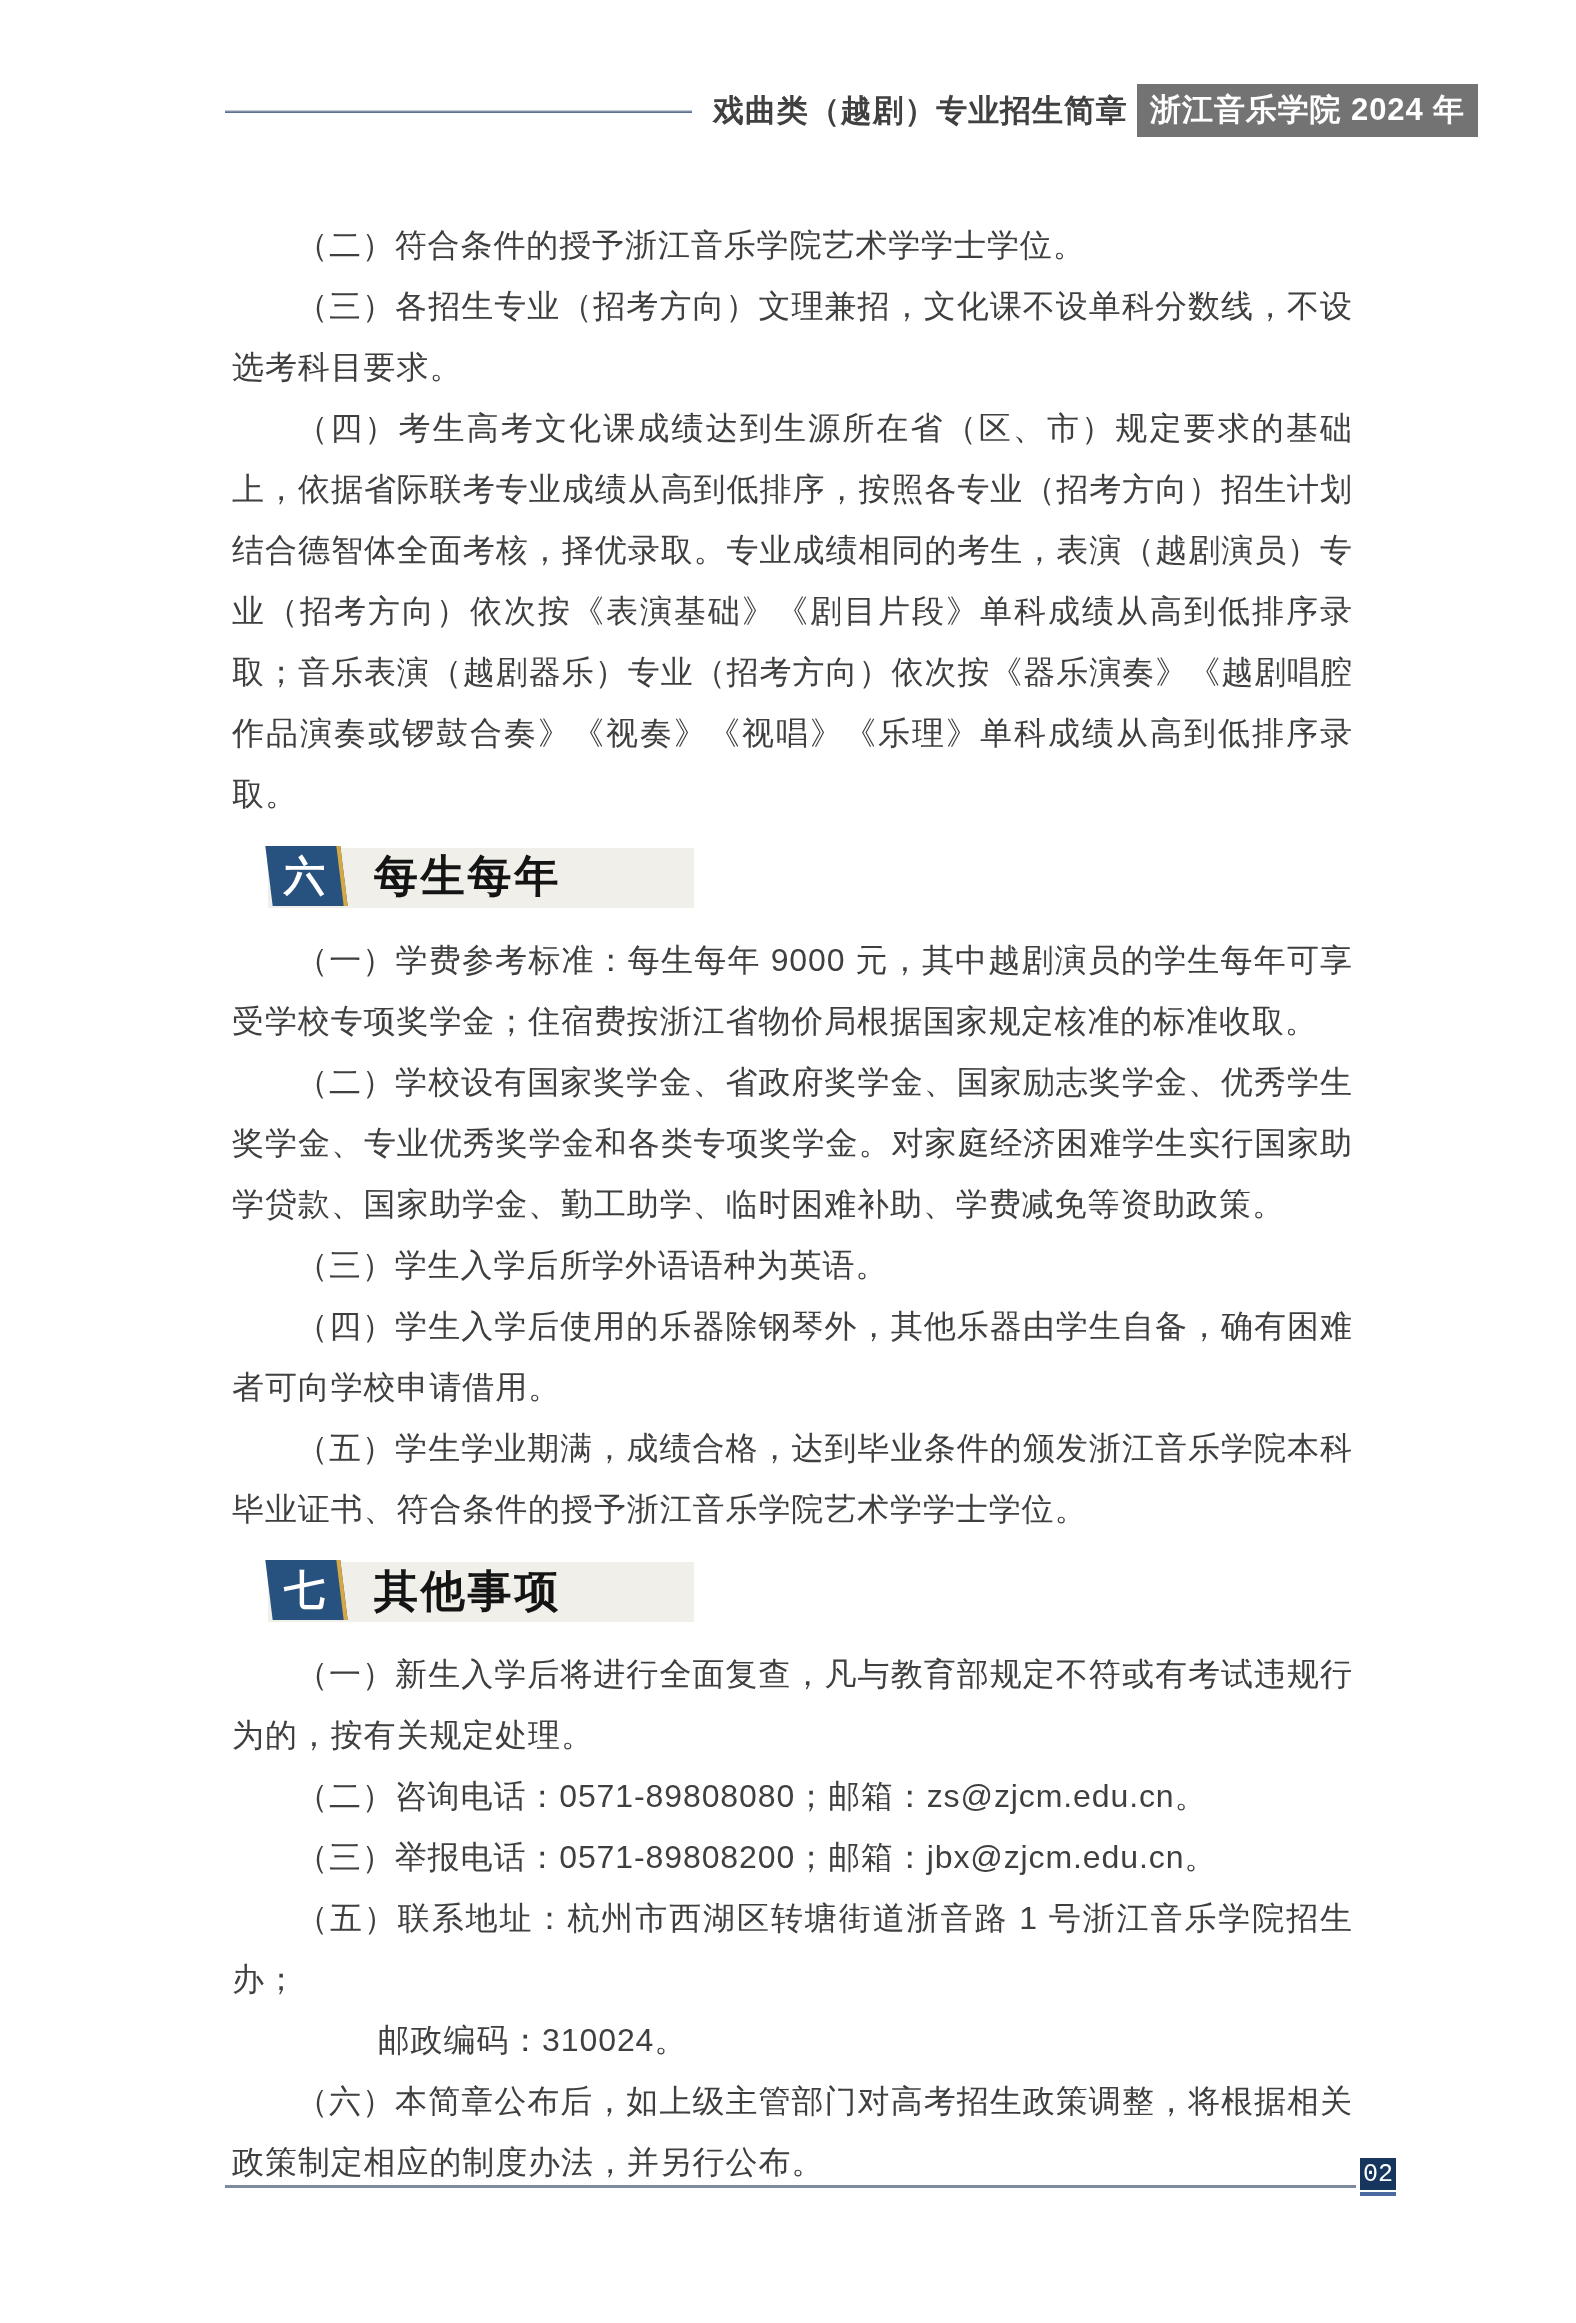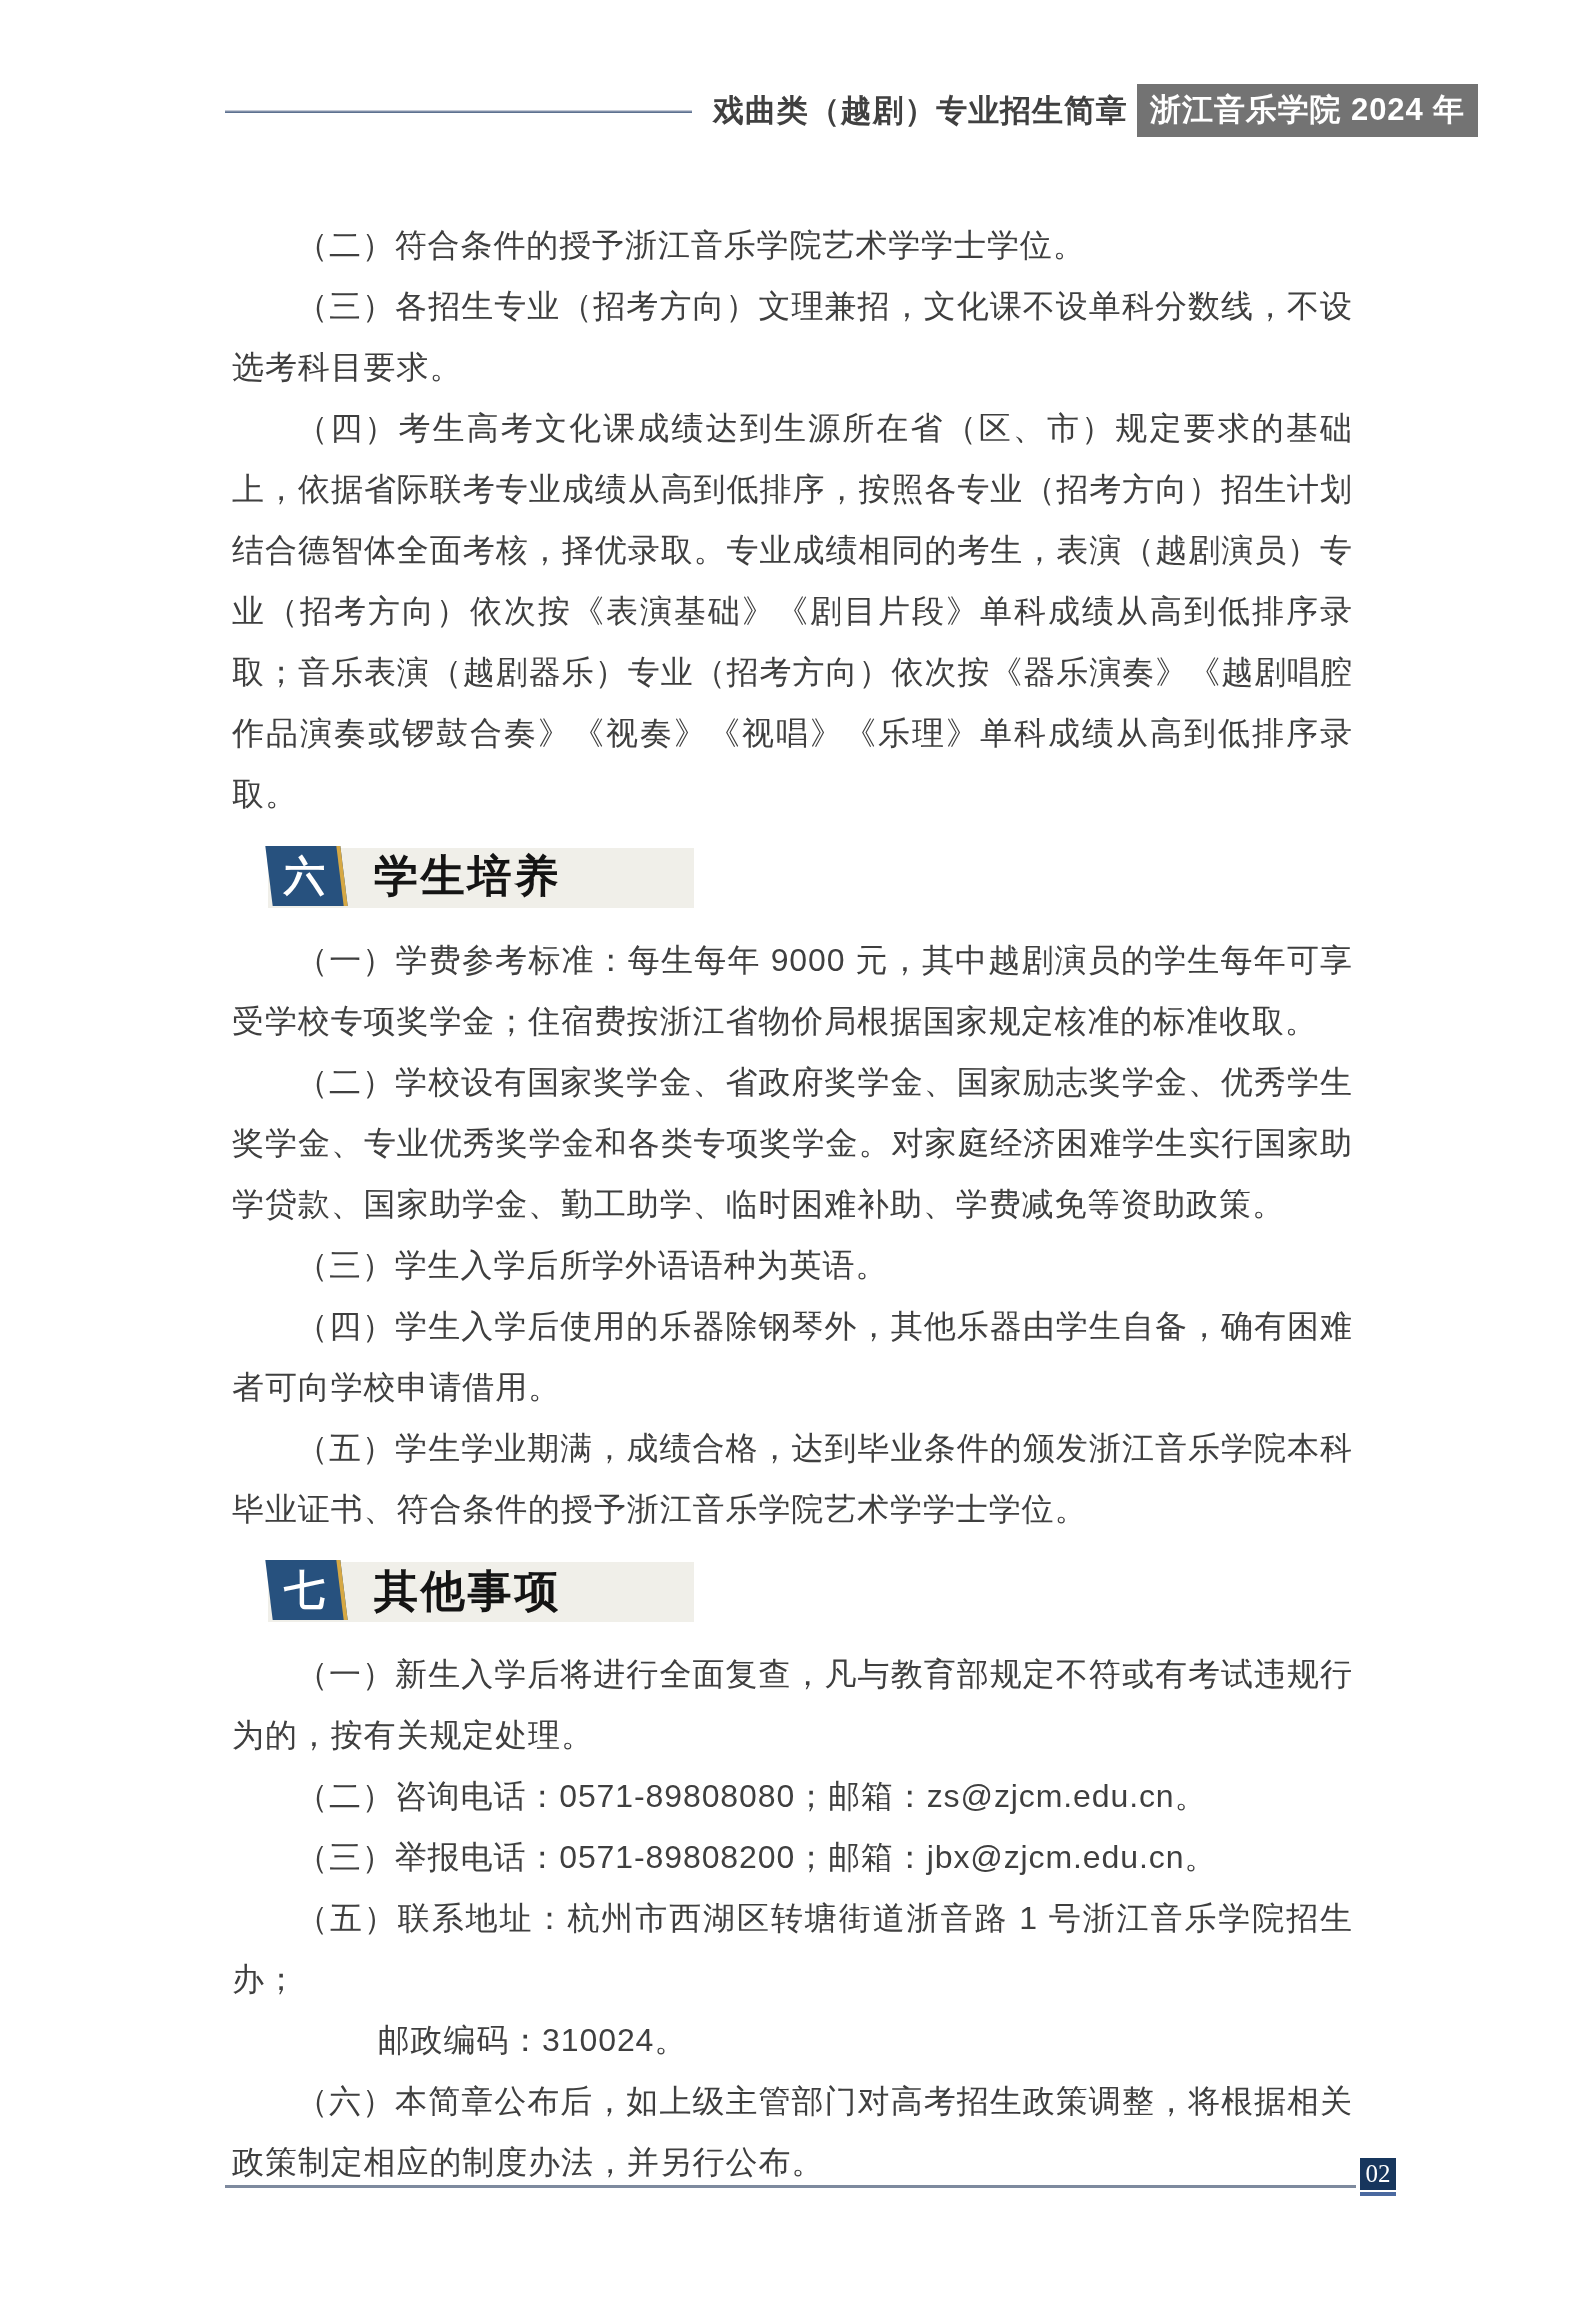--- a/index.html
+++ b/index.html
@@ -75,21 +75,21 @@
   }
   .footer-rule{
     position:absolute;left:0;top:27px;width:1131px;height:2.8px;
     background:#7e8a9e;
   }
   .page-badge-wrap{
     position:absolute;right:0;top:0;width:36px;
   }
   .page-badge{
     width:36px;height:32px;background:#17365d;
-    color:#ffffff;font-family:Liberation Serif, serif;font-size:25px;
+    color:#ffffff;font-family:Liberation Mono, monospace;font-size:25px;
     display:flex;align-items:center;justify-content:center;
   }
   .page-badge-underline{
     width:36px;height:3.7px;background:#4a69a0;margin-top:1.9px;
   }
 </style>
 </head>
 <body>
 
 <div class="page">
@@ -104,21 +104,21 @@
 
     <p class="para">（二）符合条件的授予浙江音乐学院艺术学学士学位。</p>
     <p class="para">（三）各招生专业（招考方向）文理兼招，文化课不设单科分数线，不设选考科目要求。</p>
     <p class="para">（四）考生高考文化课成绩达到生源所在省（区、市）规定要求的基础上，依据省际联考专业成绩从高到低排序，按照各专业（招考方向）招生计划结合德智体全面考核，择优录取。专业成绩相同的考生，表演（越剧演员）专业（招考方向）依次按《表演基础》《剧目片段》单科成绩从高到低排序录取；音乐表演（越剧器乐）专业（招考方向）依次按《器乐演奏》《越剧唱腔作品演奏或锣鼓合奏》《视奏》《视唱》《乐理》单科成绩从高到低排序录取。</p>
 
     <div class="section-header">
       <div class="section-strip"></div>
       <div class="section-badge">
         <span class="num">六</span>
       </div>
-      <div class="section-title">学生培养</div>
+      <div class="section-title">每生每年</div>
     </div>
 
     <p class="para">（一）学费参考标准：每生每年 9000 元，其中越剧演员的学生每年可享受学校专项奖学金；住宿费按浙江省物价局根据国家规定核准的标准收取。</p>
     <p class="para">（二）学校设有国家奖学金、省政府奖学金、国家励志奖学金、优秀学生奖学金、专业优秀奖学金和各类专项奖学金。对家庭经济困难学生实行国家助学贷款、国家助学金、勤工助学、临时困难补助、学费减免等资助政策。</p>
     <p class="para">（三）学生入学后所学外语语种为英语。</p>
     <p class="para">（四）学生入学后使用的乐器除钢琴外，其他乐器由学生自备，确有困难者可向学校申请借用。</p>
     <p class="para">（五）学生学业期满，成绩合格，达到毕业条件的颁发浙江音乐学院本科毕业证书、符合条件的授予浙江音乐学院艺术学学士学位。</p>
 
     <div class="section-header">
       <div class="section-strip"></div>

